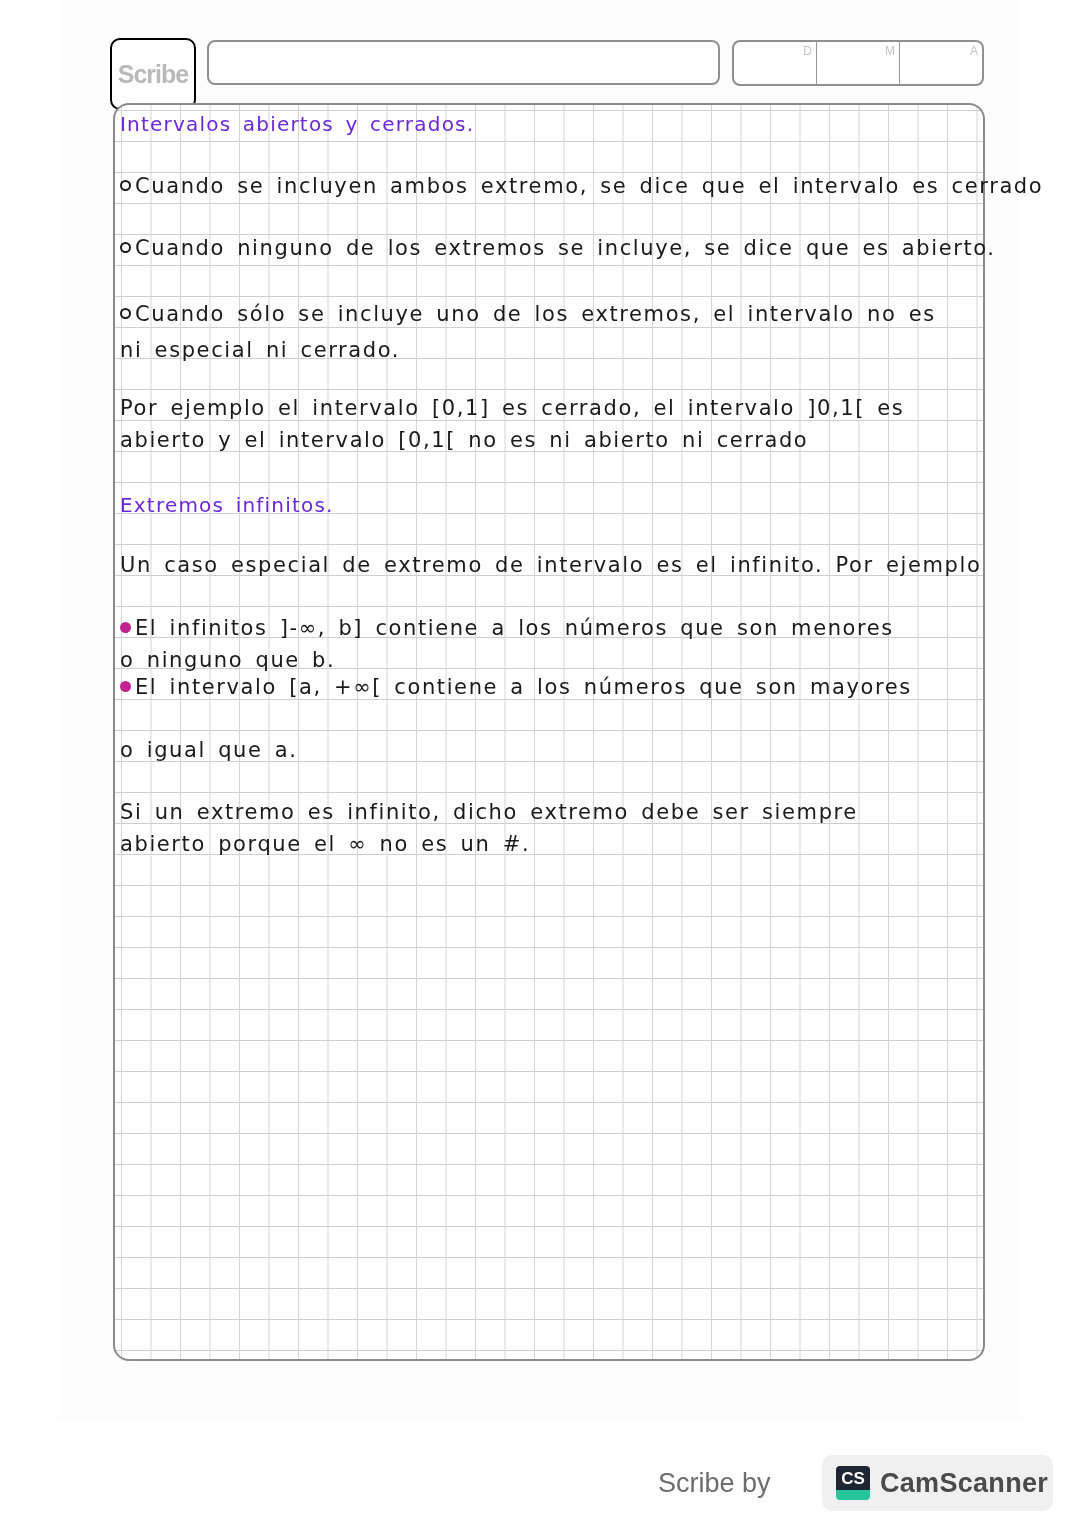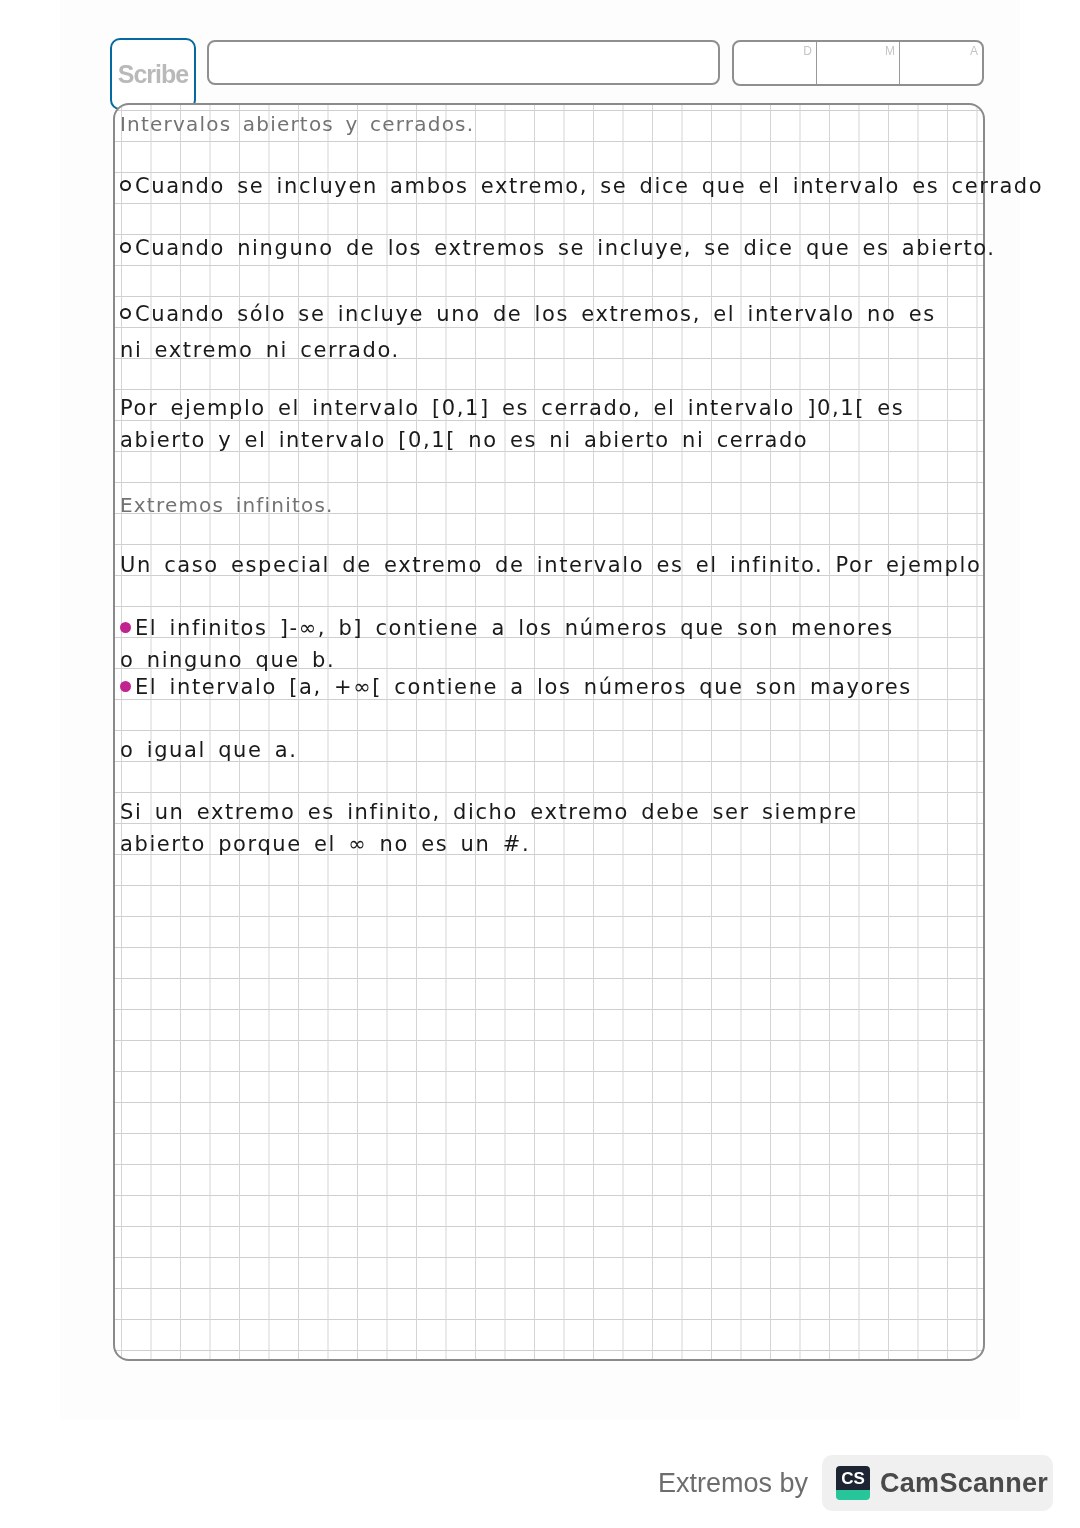--- a/index.html
+++ b/index.html
@@ -22,21 +22,21 @@
       height: 1420px;
       background: #fdfdfd;
     }
     
     .brand-box {
       position: absolute;
       left: 110px;
       top: 38px;
       width: 86px;
       height: 72px;
-      border: 2px solid #0369a1;
+      border: 2px solid #000000;
       border-radius: 10px;
       box-sizing: border-box;
       display: flex;
       align-items: center;
       justify-content: center;
       background: #fff;
     }
     .brand-box span {
       font-family: "Liberation Sans", sans-serif;
       font-weight: bold;
@@ -105,21 +105,21 @@
       position: absolute;
       left: 120px;
       white-space: nowrap;
       font-family: "DejaVu Sans", sans-serif;
       font-size: 21px;
       color: #1a1a1a;
       letter-spacing: 1.6px;
       word-spacing: 4px;
     }
     .heading {
-      color: #737373;
+      color: #6d28d9;
       font-size: 20px;
       letter-spacing: 1.2px;
     }
     .bullet {
       display: inline-block;
       width: 7px;
       height: 7px;
       border-radius: 50%;
       border: 2px solid #1a1a1a;
       margin-right: 4px;
@@ -206,21 +206,21 @@
   <span class="bullet"></span><span>Cuando se incluyen ambos extremo, se dice que el intervalo es cerrado</span>
 </div>
 
 <div class="line" style="top:236px;">
   <span class="bullet"></span><span>Cuando ninguno de los extremos se incluye, se dice que es abierto.</span>
 </div>
 
 <div class="line" style="top:302px;">
   <span class="bullet"></span><span>Cuando sólo se incluye uno de los extremos, el intervalo no es</span>
 </div>
-<div class="line" style="top:338px;">ni extremo ni cerrado.</div>
+<div class="line" style="top:338px;">ni especial ni cerrado.</div>
 
 <div class="line" style="top:396px;">Por ejemplo el intervalo [0,1] es cerrado, el intervalo ]0,1[ es</div>
 <div class="line" style="top:428px;">abierto y el intervalo [0,1[ no es ni abierto ni cerrado</div>
 
 <div class="line heading" style="top:493px;">Extremos infinitos.</div>
 
 <div class="line" style="top:553px;">Un caso especial de extremo de intervalo es el infinito. Por ejemplo</div>
 
 <div class="line" style="top:616px;">
   <span class="bullet pink"></span><span>El infinitos ]-∞, b] contiene a los números que son menores</span>
@@ -228,19 +228,19 @@
 <div class="line" style="top:648px;">o ninguno que b.</div>
 
 <div class="line" style="top:675px;">
   <span class="bullet pink"></span><span>El intervalo [a, +∞[ contiene a los números que son mayores</span>
 </div>
 <div class="line" style="top:738px;">o igual que a.</div>
 
 <div class="line" style="top:800px;">Si un extremo es infinito, dicho extremo debe ser siempre</div>
 <div class="line" style="top:832px;">abierto porque el ∞ no es un #.</div>
 
-<div class="powered">Extremos by</div>
+<div class="powered">Scribe by</div>
 <div class="cs-badge">
   <div class="cs-logo">
     <span>CS</span>
   </div>
   <span class="cs-name">CamScanner</span>
 </div>
 
 </body></html>

